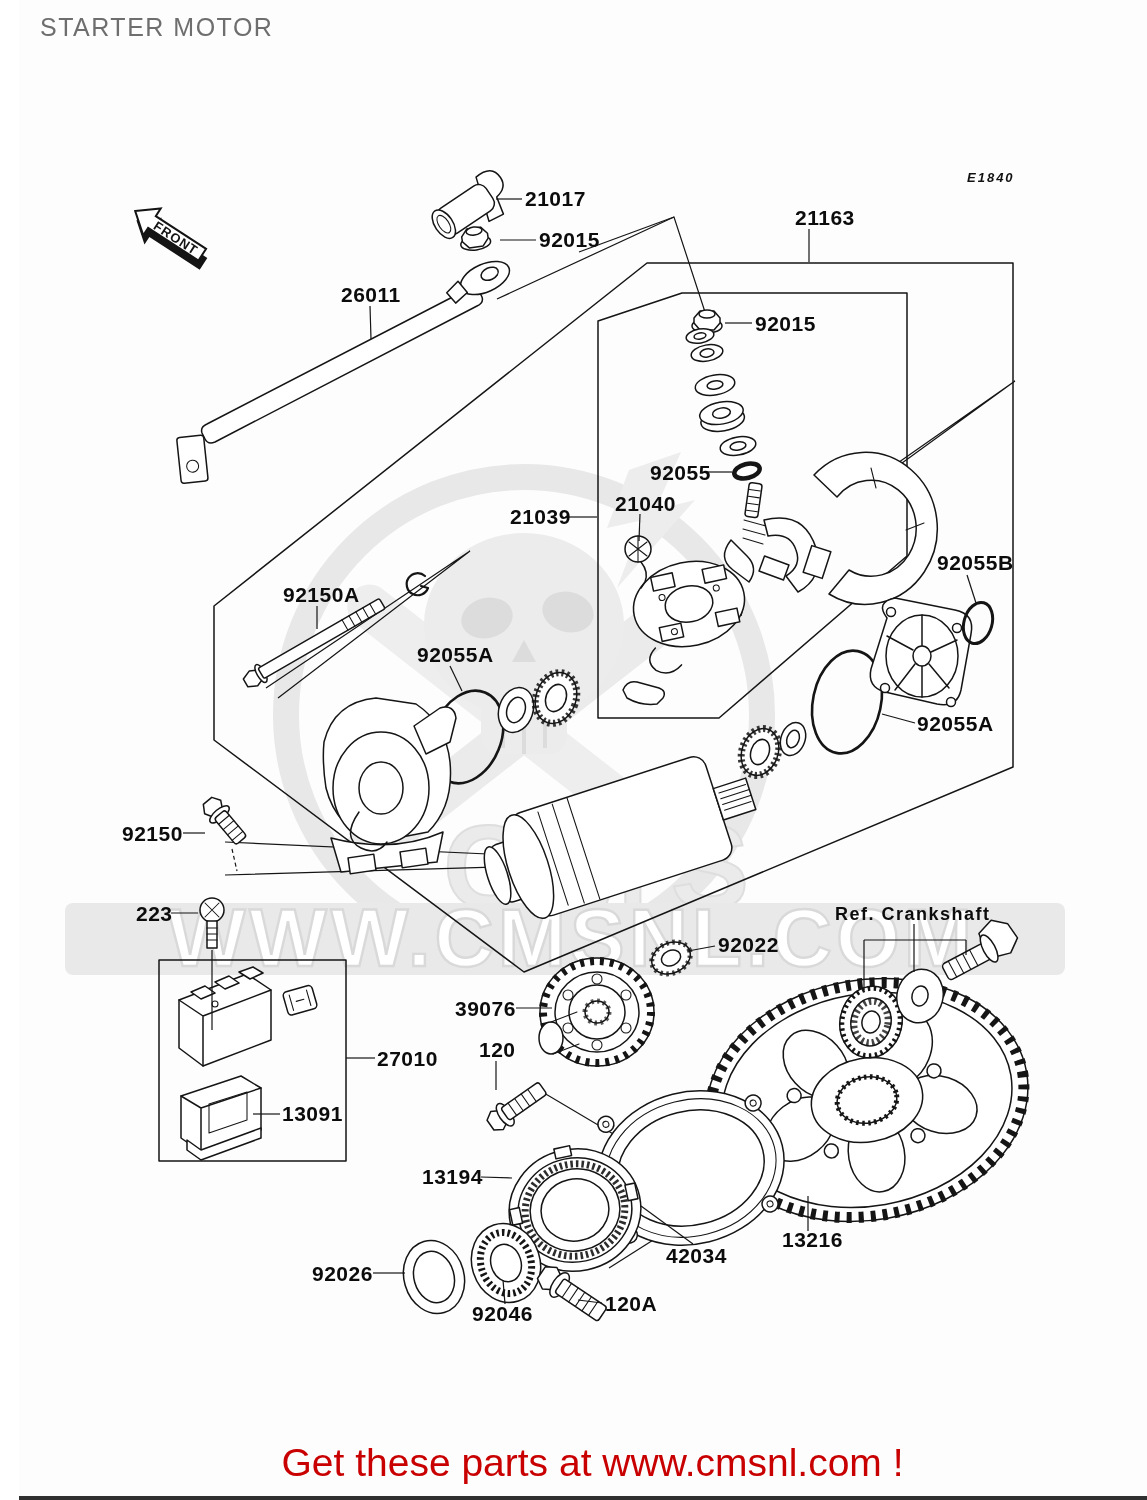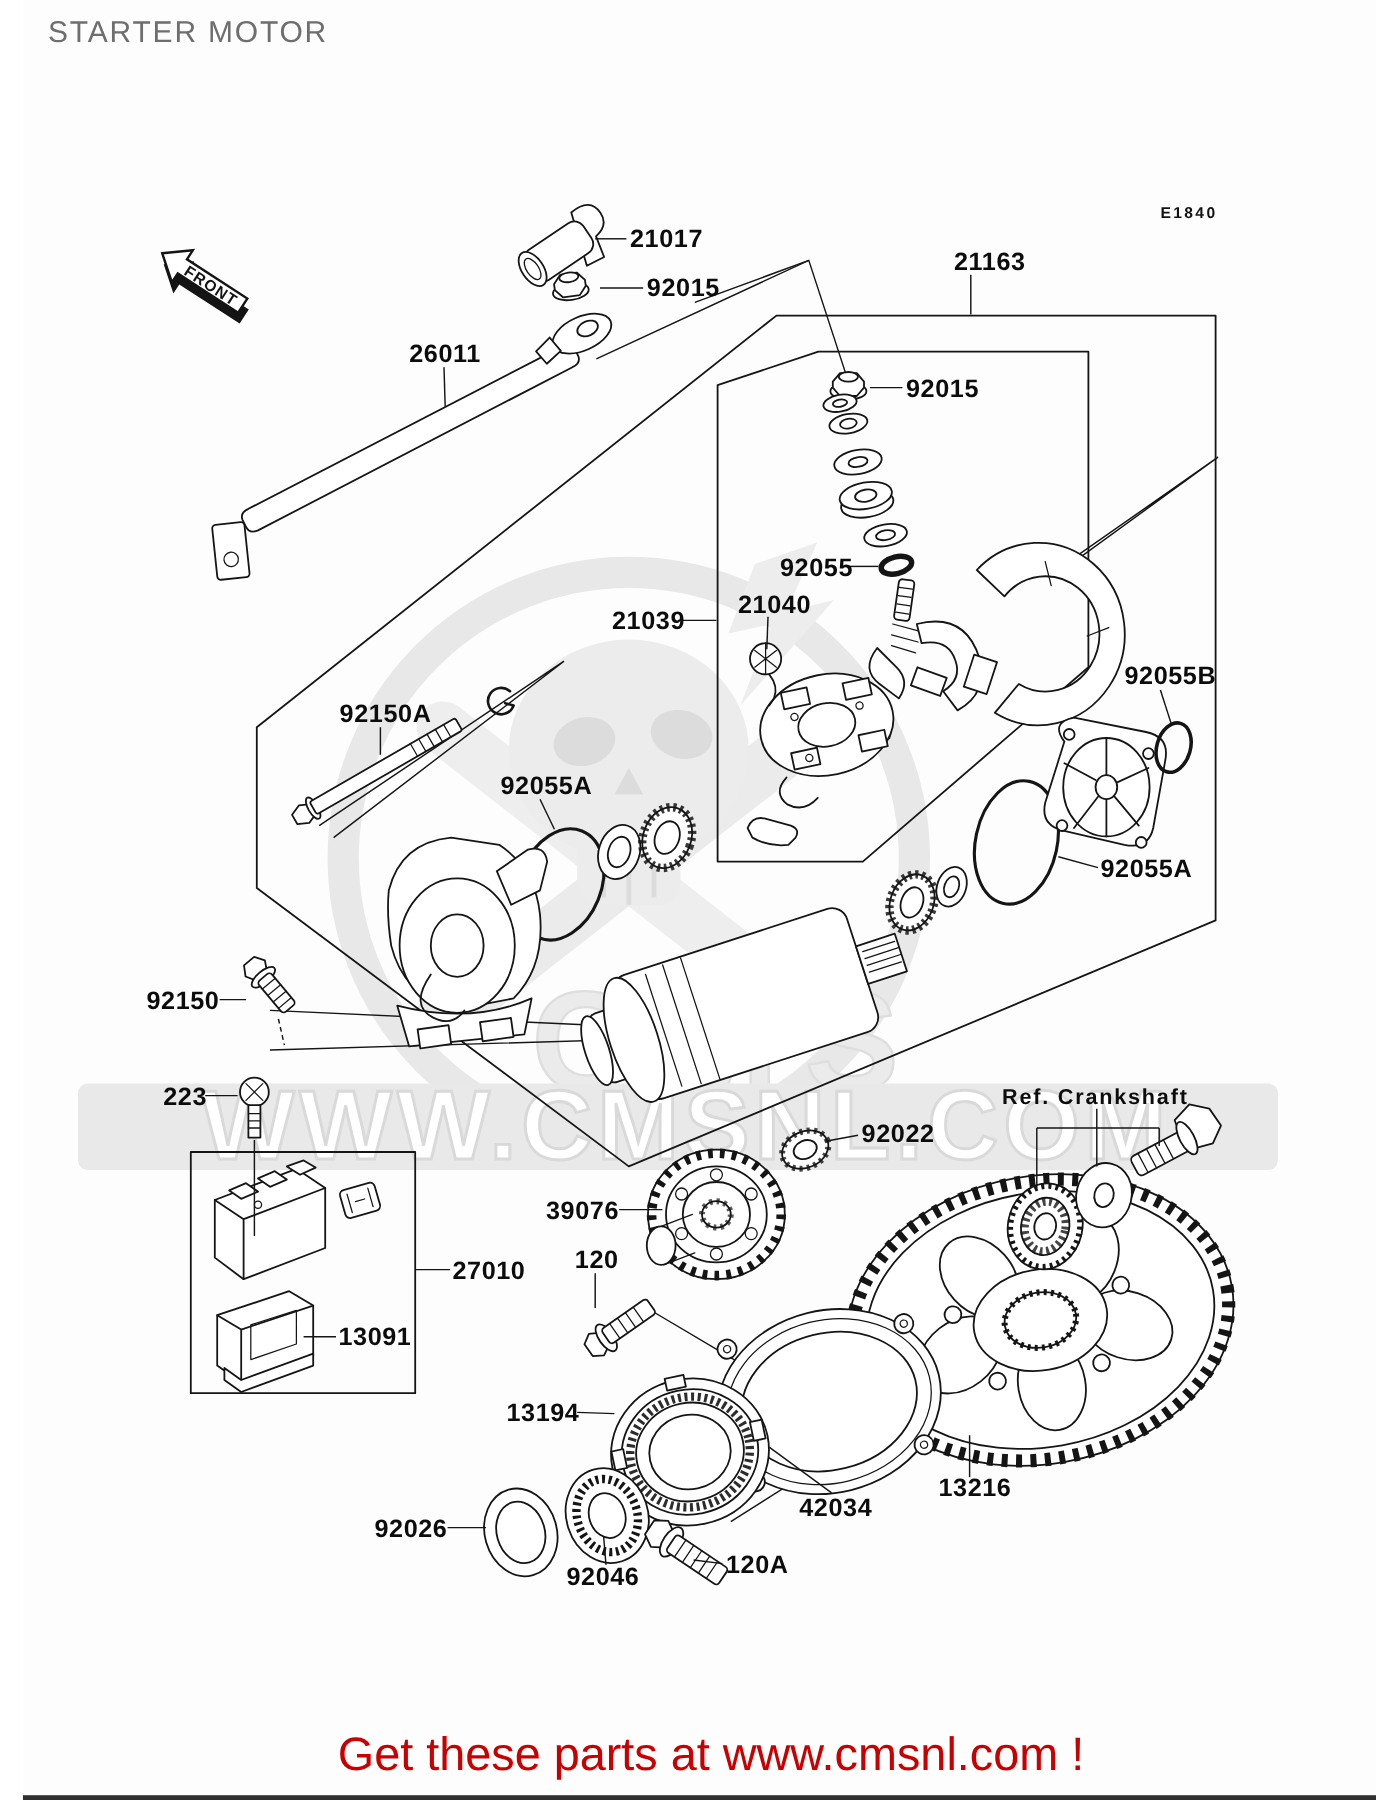--- a/index.html
+++ b/index.html
@@ -1,21 +1,21 @@
 <!DOCTYPE html>
 <html><head>
 <meta charset="utf-8">
 <style>
   html,body{margin:0;padding:0;background:#ffffff;}
   #stage{position:relative;width:1147px;height:1500px;background:#fdfdfd;overflow:hidden;
          font-family:"Liberation Sans",sans-serif;margin-left:19px;}
   #page-title{position:absolute;left:21px;top:13px;font-size:25px;letter-spacing:1.5px;
               color:#6e6e6e;font-weight:400;}
   #diagram-code{position:absolute;left:948px;top:170px;font-size:13px;font-weight:700;
-                letter-spacing:2px;color:#111;}
+                letter-spacing:2px;color:#111;font-style:italic;}
   #promo{position:absolute;left:0;top:1441px;width:100%;text-align:center;
          font-size:39px;color:#c90000;letter-spacing:0px;}
   #bottom-bar{position:absolute;left:0;top:1496px;width:100%;height:4px;background:#303030;}
   svg text{user-select:none;}
   .ln{fill:none;stroke:#151515;stroke-width:1.5;stroke-linecap:round;stroke-linejoin:round;}
   .thin{stroke-width:1.05;}
   .fw{fill:#ffffff;stroke:#151515;stroke-width:1.5;stroke-linejoin:round;}
   .ldr{fill:none;stroke:#151515;stroke-width:1.2;}
   .dash{stroke-dasharray:4 3;}
   .teeth{fill:none;stroke:#151515;stroke-width:8;stroke-dasharray:4 6;}

